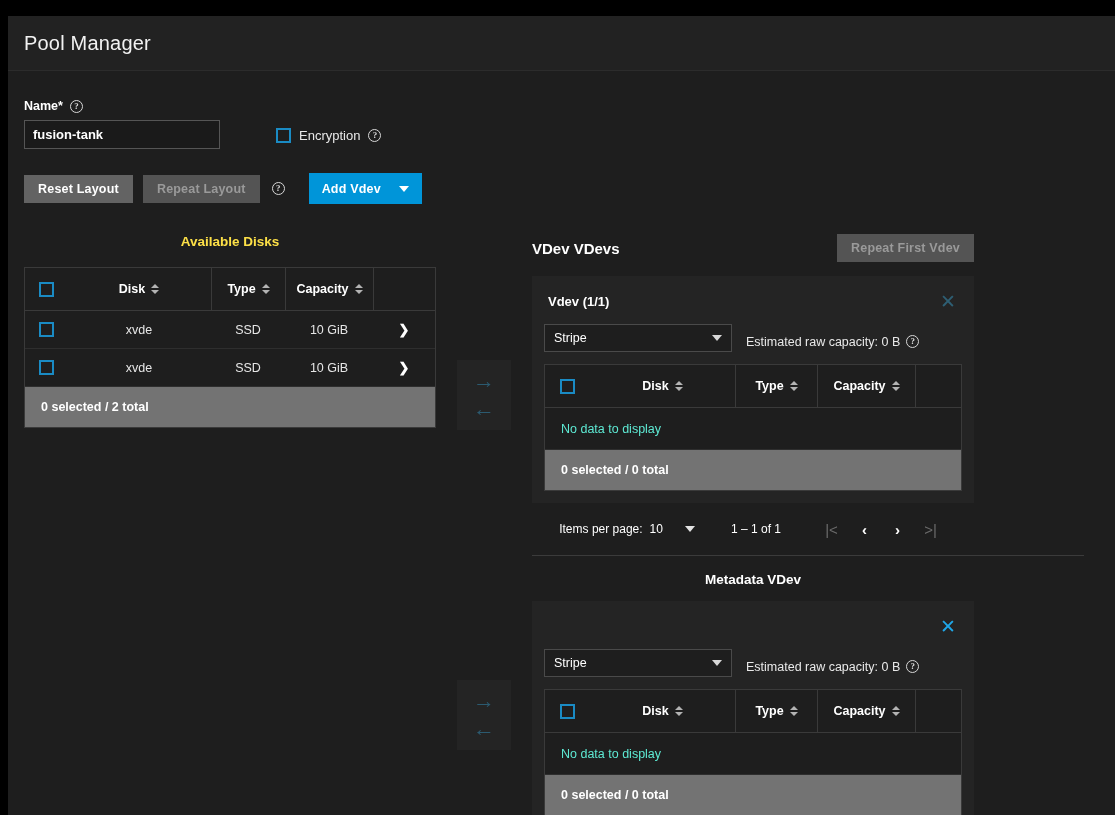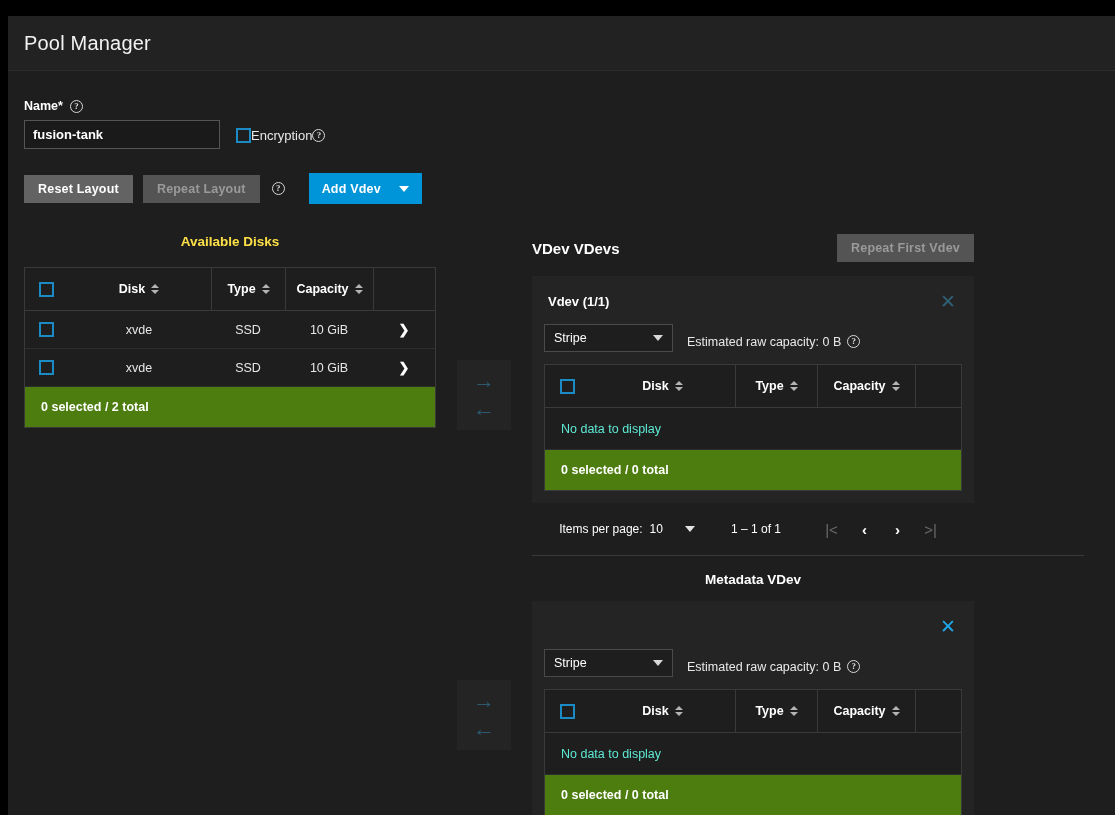--- a/index.html
+++ b/index.html
@@ -54,21 +54,21 @@
   .name-input {
     width: 196px; height: 29px;
     background: #1a1a1a;
     border: 1px solid #555;
     color: #ffffff;
     font-size: 13px; font-weight: bold;
     padding: 0 8px;
     font-family: "Liberation Sans", sans-serif;
     outline: none;
   }
-  .enc-wrap { display: flex; align-items: center; gap: 0; margin-top: 2px; }
+  .enc-wrap { display: flex; align-items: center; gap: 8px; margin-top: 2px; margin-left: 40px; }
   .cb {
     width: 15px; height: 15px;
     border: 2px solid #1a8bc4;
     background: transparent;
     display: inline-block;
     flex: 0 0 auto;
   }
   .cb-label { color: #e8e8e8; font-size: 13px; }
   .row-buttons {
     display: flex; align-items: center; gap: 10px;
@@ -154,21 +154,21 @@
   .cell { display: flex; align-items: center; justify-content: center; height: 100%; }
   .chev {
     color: #ffffff; font-size: 13px; font-weight: bold;
     line-height: 1;
   }
   .tfoot {
     height: 40px;
     display: flex; align-items: center;
     padding-left: 16px;
     color: #ffffff; font-size: 12.5px; font-weight: bold;
-    background: #4d7c0f;
+    background: #737373;
   }
   .nodata {
     height: 42px;
     display: flex; align-items: center;
     padding-left: 16px;
     color: #5eead4; font-size: 12.5px;
     border-bottom: 1px solid #2e2e2e;
   }
   
   .ad-c0 { width: 42px; flex: 0 0 42px; }
@@ -213,21 +213,21 @@
     cursor: pointer; font-weight: 300;
     padding: 0 4px;
   }
   .close-dim { color: #2e5f74; }
   .close-bright { color: #1fa7e8; }
   .panel-controls {
     display: flex; align-items: center; gap: 14px;
     margin: 10px 0 12px 0;
   }
   .select {
-    width: 129px; height: 28px;
+    width: 188px; height: 28px;
     background: #1e1e1e;
     border: 1px solid #4a4a4a;
     display: flex; align-items: center; justify-content: space-between;
     padding: 0 9px;
     color: #ffffff; font-size: 12.5px;
     cursor: pointer;
   }
   .est { display: flex; align-items: center; gap: 6px; color: #e9e9e9; font-size: 12.5px; margin-top: 7px; }
   
   .paginator {

